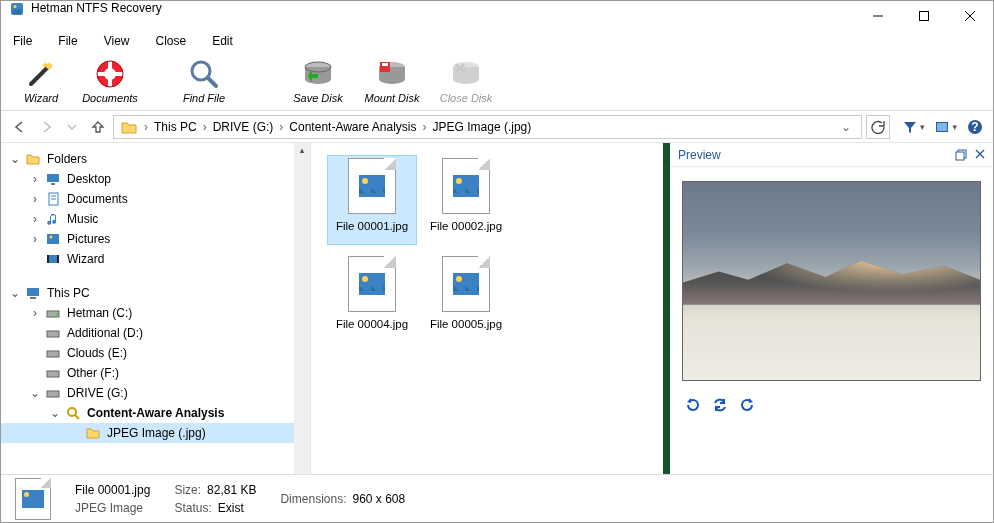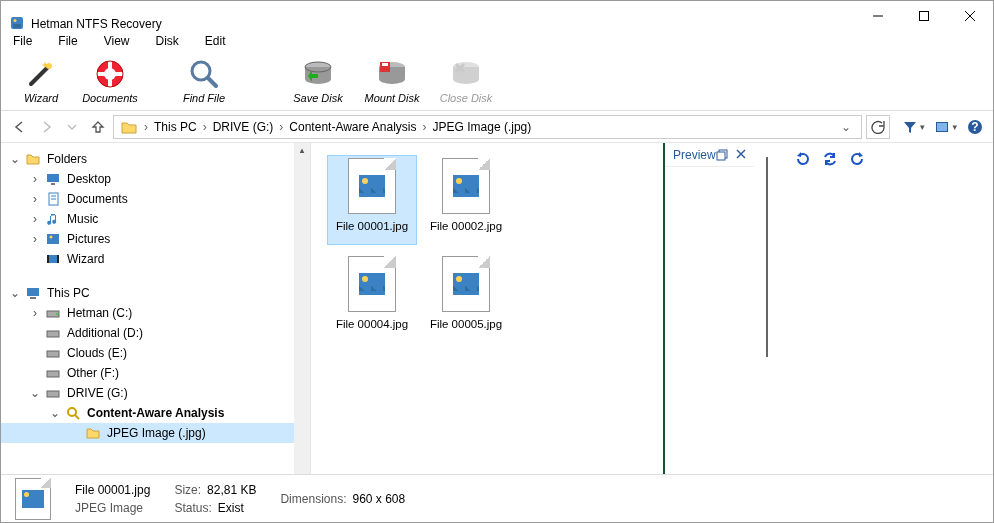--- a/index.html
+++ b/index.html
@@ -1,17 +1,17 @@
 <!DOCTYPE html>
 <html><head>
 <meta charset="utf-8">
 <style>
 * { margin:0; padding:0; box-sizing:border-box; font-family:"Segoe UI",Tahoma,sans-serif; font-size:12px; }
 body { background:#fff; width:994px; height:523px; overflow:hidden; display:flex; flex-direction:column; border:1px solid #999; }
-.titlebar { height:30px; display:flex; align-items:flex-end; padding:0 0 0 8px; background:#fff; }
+.titlebar { height:30px; display:flex; align-items:flex-start; padding:0 0 0 8px; background:#fff; }
 .titlebar .app-icon { width:16px; height:16px; margin-right:6px; }
 .titlebar .title { flex:1; font-size:12px; }
 .winbtns { display:flex; }
 .winbtn { width:46px; height:30px; display:flex; align-items:center; justify-content:center; }
 .menubar { height:20px; display:flex; align-items:center; padding:0 6px; gap:14px; }
 .menubar span { padding:2px 6px; }
 .toolbar { height:60px; display:flex; align-items:center; padding:4px 8px; gap:0; border-bottom:1px solid #ddd;font-style:italic; }
 .tbtn { display:flex; flex-direction:column; align-items:center; justify-content:center; width:64px; height:56px; gap:2px; }
 .tbtn.wide { width:74px; }
 .tbtn .ic { width:32px; height:32px; display:flex; align-items:center; justify-content:center; }
@@ -46,21 +46,21 @@
 .tree .group-gap { height:14px; }
 .files { flex:1; padding:12px 16px; display:flex; flex-wrap:wrap; align-content:flex-start; gap:4px 4px; }
 .fitem { width:90px; height:90px; display:flex; flex-direction:column; align-items:center; justify-content:flex-start; padding-top:2px; border:1px solid transparent; }
 .fitem.sel { background:#cce8ff; border:1px solid #99d1ff; }
 .fitem .thumb { width:48px; height:56px; border:1px solid #999; background:#fff; display:flex; align-items:center; justify-content:center; position:relative; }
 .fitem .thumb::before { content:""; position:absolute; right:-1px; top:-1px; width:12px; height:12px; background:linear-gradient(135deg,#fff 50%,#ccc 50%); }
 .fitem .thumb .pic { width:26px; height:22px; background:#3b82c4; position:relative; }
 .fitem .thumb .pic::after { content:""; position:absolute; left:3px; top:3px; width:6px; height:6px; border-radius:50%; background:#ffd257; }
 .fitem .thumb .pic::before { content:""; position:absolute; bottom:0; left:0; right:0; height:10px; background:linear-gradient(45deg,#2f6fa0 25%,transparent 25%) 0 6px/12px 12px,#3b82c4; }
 .fitem .fname { font-size:11.5px; text-align:center; margin-top:6px; }
-.preview { width:330px; border-left:2px solid #14532d; display:flex; flex-direction:row;margin-left:45px; }
+.preview { width:330px; border-left:7px solid #14532d; display:flex; flex-direction:column;margin-left:45px; }
 .preview-hdr { height:24px; display:flex; align-items:center; padding:0 8px; color:#2a5a9c; font-size:12px; border-bottom:1px solid #eee; }
 .preview-hdr .pbtns { margin-left:auto; display:flex; gap:8px; color:#2a5a9c; }
 .preview-img { margin:14px 12px 8px 12px; height:200px; background:linear-gradient(to bottom,#6b7a8a 0%,#7a8898 25%,#9aa4ad 42%,#e7e2d8 68%,#efece6 100%); position:relative; border:1px solid #666; }
 .preview-img::before { content:""; position:absolute; left:0; right:0; top:34%; height:28%; background:radial-gradient(ellipse at 70% 20%,rgba(255,220,170,.9),rgba(120,90,60,0) 50%),linear-gradient(180deg,#3a3a3e 0%,#555 60%,#877 100%); clip-path:polygon(0 60%,12% 40%,22% 55%,35% 25%,48% 50%,60% 20%,74% 45%,88% 30%,100% 55%,100% 100%,0 100%); }
 .preview-ctrls { display:flex; gap:12px; padding:8px 14px; }
 .pctl { width:16px; height:16px; color:#1a53c9; display:flex; align-items:center; justify-content:center; }
 .status { height:48px; border-top:1px solid #ddd; display:flex; align-items:center; padding:4px 14px; gap:24px; }
 .status .sthumb { width:36px; height:42px; border:1px solid #999; display:flex; align-items:center; justify-content:center; position:relative; background:#fff; }
 .status .sthumb::before { content:""; position:absolute; right:-1px; top:-1px; width:10px; height:10px; background:linear-gradient(135deg,#fff 50%,#ccc 50%); }
 .status .sthumb .pic { width:22px; height:18px; background:#3b82c4; position:relative; }
@@ -99,21 +99,21 @@
           <line x1="10" y1="0" x2="0" y2="10" stroke="#000"></line>
         </svg>
       </div>
   </div>
 </div>
 
 <div class="menubar">
   <span>File</span>
   <span>File</span>
   <span>View</span>
-  <span>Disk</span>
+  <span>Close</span>
   <span>Edit</span>
 </div>
 
 <div class="toolbar">
   <div class="tbtn">
     <span class="ic">
         <svg width="32" height="32">
           <line x1="6" y1="26" x2="24" y2="8" stroke="#333" stroke-width="4" stroke-linecap="round"></line>
           <circle cx="24" cy="8" r="3" fill="#ffd257"></circle>
           <path d="M20 4l1 2 2 1-2 1-1 2-1-2-2-1 2-1z" fill="#ffcf3d"></path>

